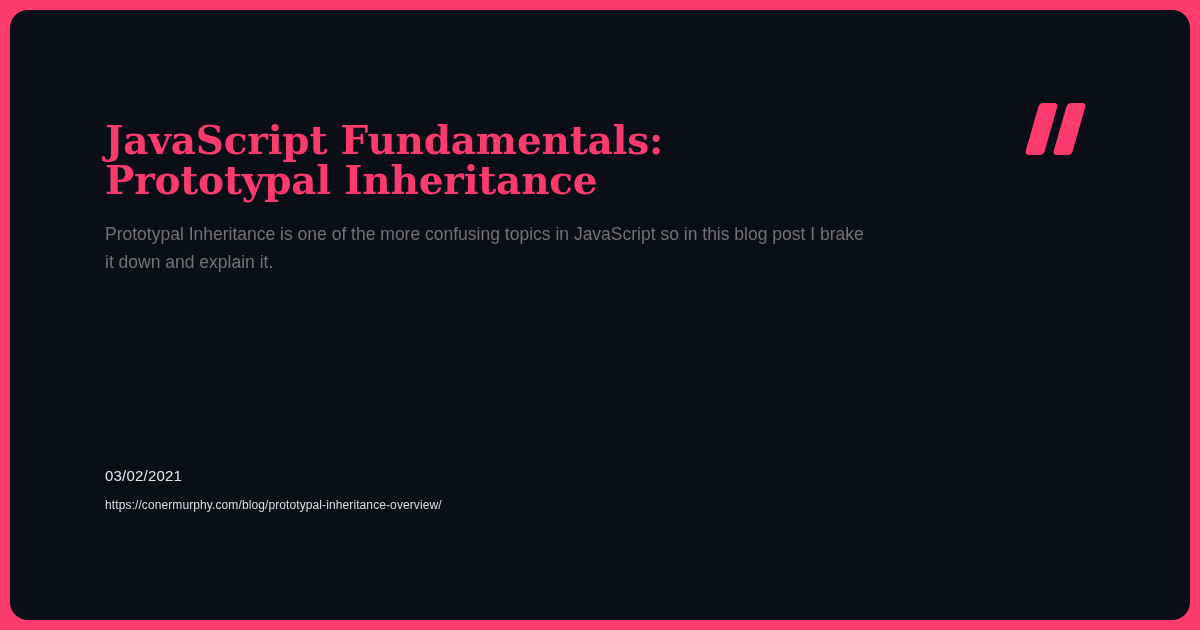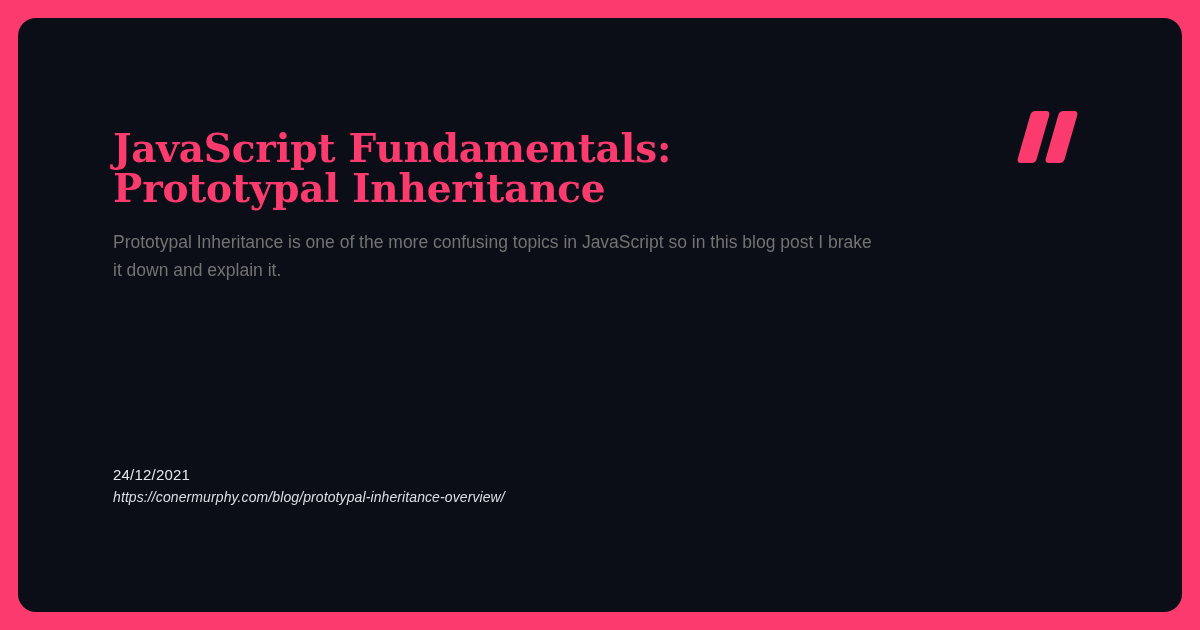--- a/index.html
+++ b/index.html
@@ -13,21 +13,21 @@
     font-family: "Liberation Sans", sans-serif;
   }
 
   
   #og-card {
     position: relative;
     box-sizing: border-box;
     width: 1200px;
     height: 630px;
     background: #fb3b6e;
-    padding: 18px;
+    padding: 10px;
   }
 
   
   #card-surface {
     position: relative;
     box-sizing: border-box;
     width: 100%;
     height: 100%;
     background: #0b0e17;
     border-radius: 18px;
@@ -90,44 +90,43 @@
     width: 800px;
   }
   #post-date {
     font-family: "Liberation Sans", sans-serif;
     font-size: 15px;
     line-height: 22px;
     color: #e6e8ec;
     letter-spacing: 0.2px;
   }
   #post-url {
-    margin-top: 1px;
+    margin-top: 8px;
     font-family: "Liberation Sans", sans-serif;
-    font-size: 14px;
+    font-size: 12px;
     line-height: 20px;
     color: #dcdfe5;
     letter-spacing: 0.1px;
-    font-style: italic;
   }
 </style>
 </head>
 <body>
 
 <div id="og-card">
   <div id="card-surface">
 
     <div id="brand-logo">
       <div class="logo-bar bar-left"></div>
       <div class="logo-bar bar-right"></div>
     </div>
 
     <div id="content">
       <h1 id="post-title">JavaScript Fundamentals: Prototypal Inheritance</h1>
       <p id="post-excerpt">Prototypal Inheritance is one of the more confusing topics in JavaScript so in this blog post I brake it down and explain it.</p>
     </div>
 
     <div id="post-meta">
-      <div id="post-date">24/12/2021</div>
+      <div id="post-date">03/02/2021</div>
       <div id="post-url">https://conermurphy.com/blog/prototypal-inheritance-overview/</div>
     </div>
 
   </div>
 </div>
 
 </body></html>

